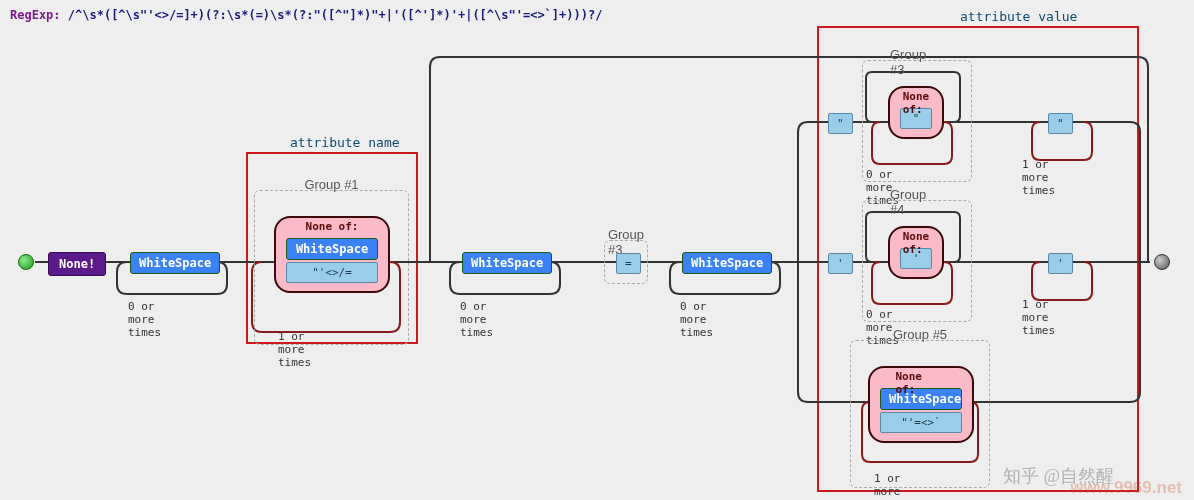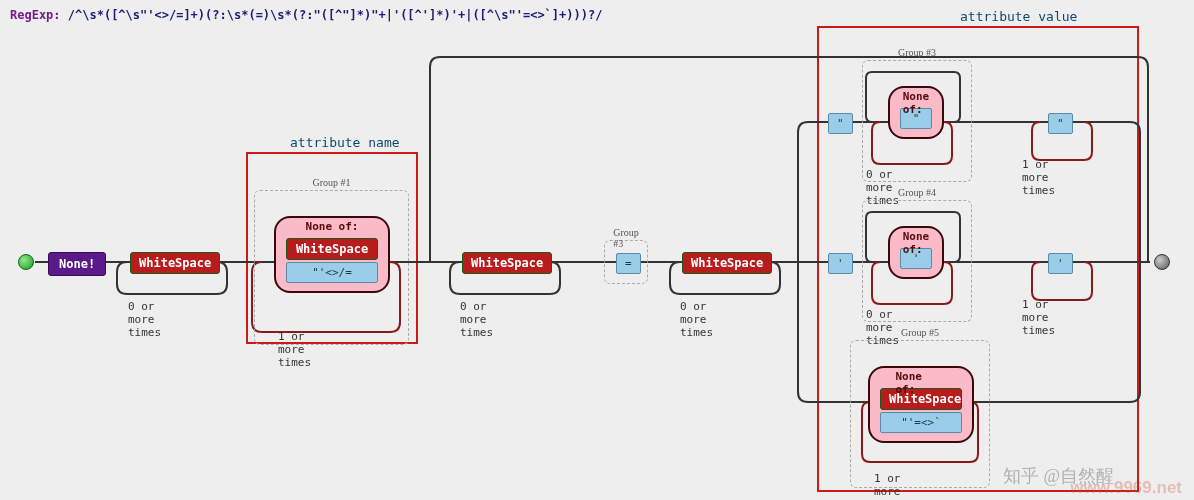--- a/index.html
+++ b/index.html
@@ -46,41 +46,41 @@
     background: radial-gradient(circle at 35% 35%, #ccc, #555);
     border: 1px solid #333;
   }
   .begin-box {
     background: #5a1a8a; color: #fff;
     border: 1px solid #3a0a5a; border-radius: 3px;
     padding: 4px 10px; font-weight: bold;
     font-family: Consolas, monospace; font-size: 12px;
   }
   .ws-box {
-    background: #b91c1c; color: #fff;
+    background: #3b82f6; color: #fff;
     border: 1px solid #1a5a1a; border-radius: 3px;
     padding: 3px 8px; font-weight: bold;
     font-family: Consolas, monospace; font-size: 12px;
   }
   .char-box {
     background: #9acee8; border: 1px solid #5a8aa8;
     border-radius: 2px;
     padding: 3px 8px; font-family: Consolas, monospace;
     font-size: 11px; color: #1a3a4a;
   }
   .group-box {
     position: absolute;
     border: 1px dashed #aaa; border-radius: 6px;
     background: transparent;
     pointer-events: none;
   }
   .group-label {
     position: absolute; top: -14px; left: 50%;
     transform: translateX(-50%);
-    font-family: Liberation Serif, serif; font-size: 10px;
+    font-family: Liberation Sans, sans-serif; font-size: 13px;
     color: #555;
   }
   .none-box {
     position: absolute;
     border: 2px solid #3a0a0a; border-radius: 16px;
     background: #fabac8; padding: 18px 10px 6px 10px;
   }
   .none-label {
     position: absolute; top: 2px; left: 50%;
     transform: translateX(-50%);

